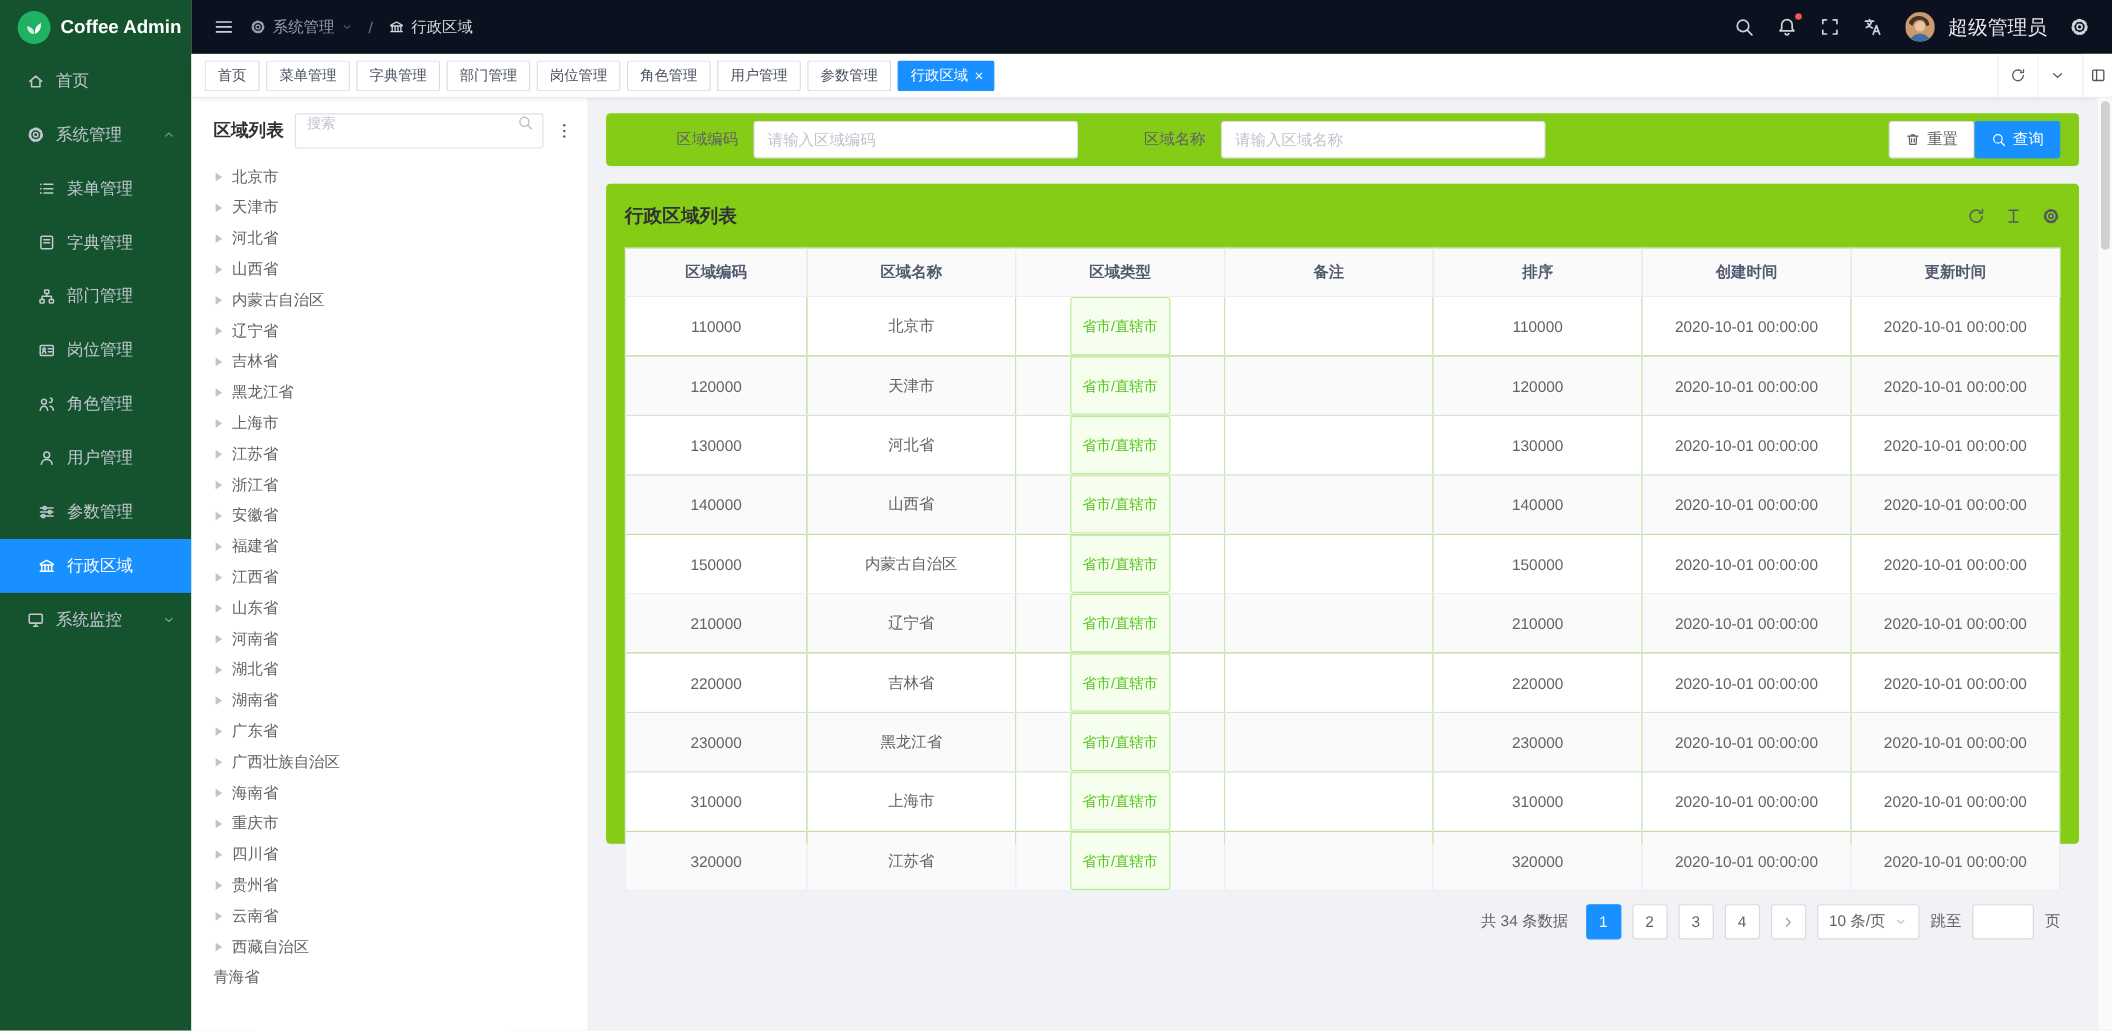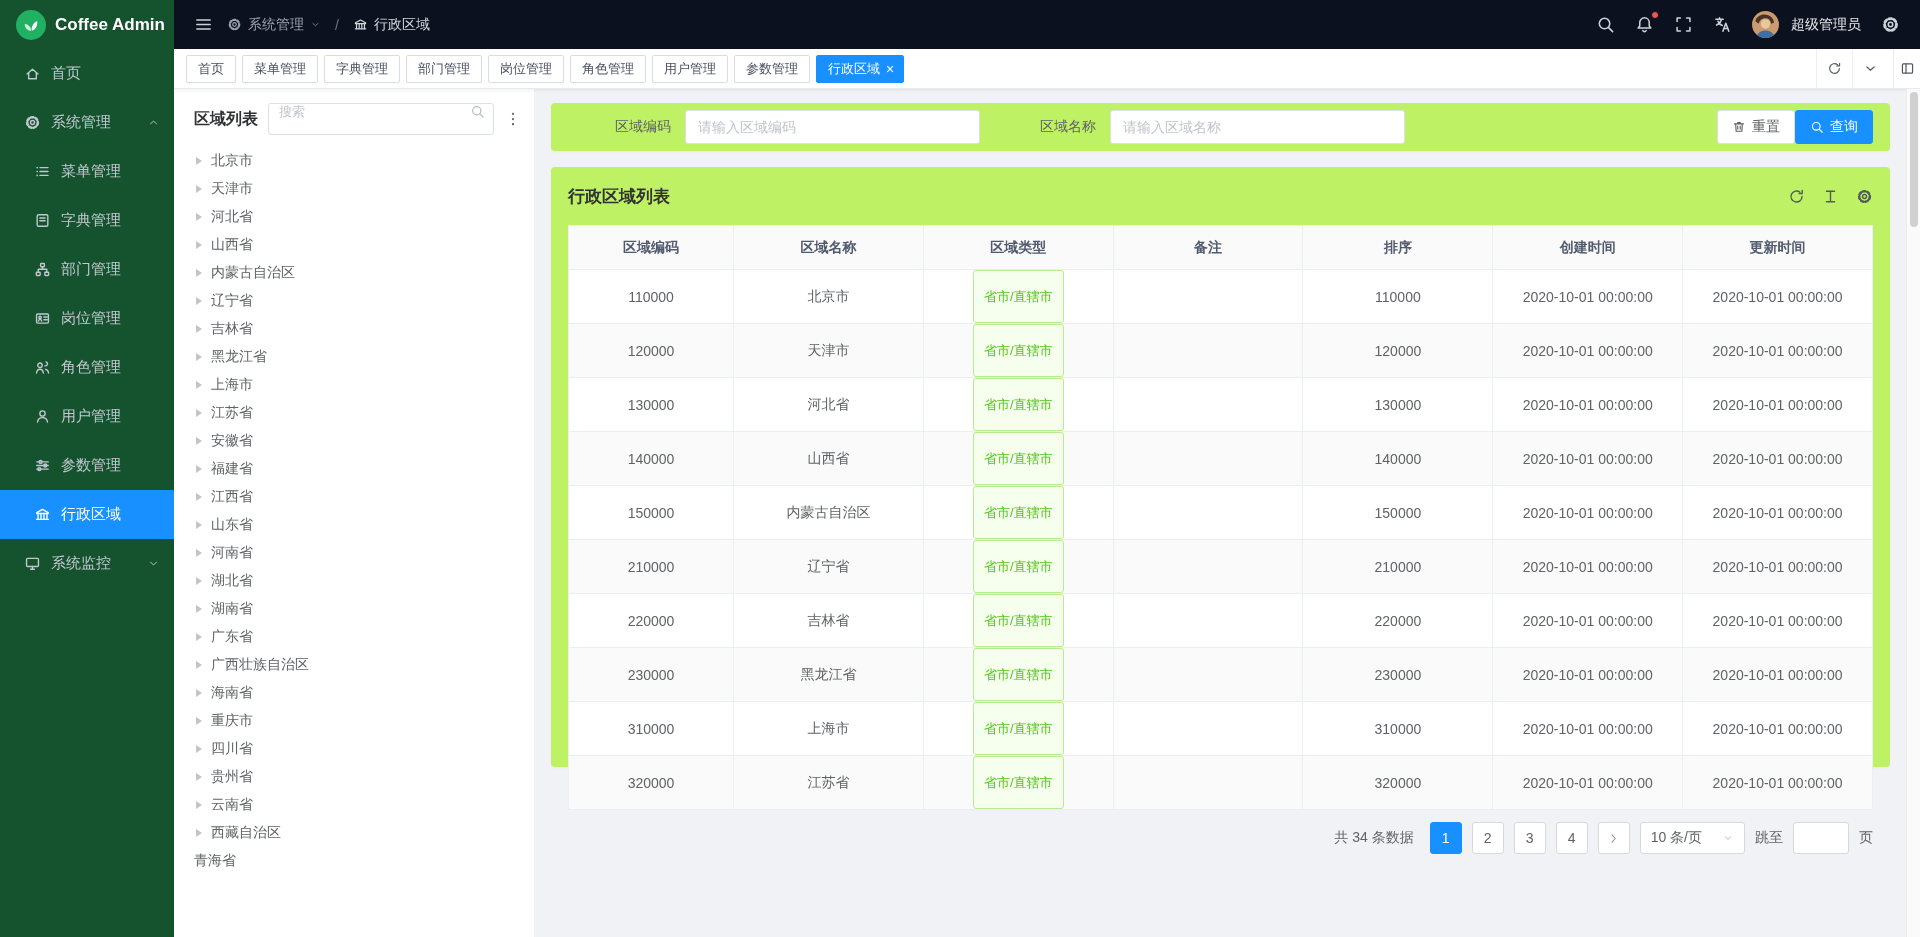--- a/index.html
+++ b/index.html
@@ -32,21 +32,21 @@
   .crumb{display:inline-flex;align-items:center;gap:6px;font-size:14px;color:#98a0ad;cursor:pointer;white-space:nowrap}
   .crumb .i{width:15px;height:15px}
   .crumb .i.sm{width:11px;height:11px;opacity:.8}
   .crumb-sep{color:#6e7687}
   .crumb.current{color:#d3d7de;cursor:default}
   .tb-right{margin-left:auto;display:flex;align-items:center;gap:20px}
   .bell-wrap{position:relative;width:19px;height:19px;color:#cdd2da;cursor:pointer}
   .badge-dot{position:absolute;top:-4px;right:-5px;width:8px;height:8px;border-radius:50%;background:#f25656;border:1px solid #0c111f}
   .avatar{width:27px;height:27px;border-radius:50%;overflow:hidden;flex:none;cursor:pointer;margin-right:-8px}
   .avatar svg{width:100%;height:100%;display:block}
-  .username{color:#e6e8ec;font-size:14px;cursor:pointer;white-space:nowrap}
+  .username{color:#e6e8ec;font-size:18px;cursor:pointer;white-space:nowrap}
 
   .tabbar{height:40px;flex:none;background:#fff;display:flex;align-items:center;padding-left:12px;border-bottom:1px solid #e8eaed;box-shadow:0 1px 4px rgba(0,21,41,.08);position:relative;z-index:3}
   .tabs{display:flex;align-items:center;gap:6px;flex:1;overflow:hidden}
   .tab{height:28px;flex:none;display:inline-flex;align-items:center;gap:6px;padding:0 11px;border:1px solid #d8dce5;border-radius:2px;background:#fff;color:#495060;font-size:13px;cursor:pointer;white-space:nowrap}
   .tab.active{background:#1890ff;border-color:#1890ff;color:#fff}
   .tab-close{display:none;font-size:14px;line-height:1;margin-right:-2px}
   .tab.closable .tab-close{display:inline-block}
   .tab-tools{display:flex;align-self:stretch;margin-right:32px}
   .tab-tool{width:36px;display:flex;align-items:center;justify-content:center;border-left:1px solid #eef0f4;color:#5a5e66;cursor:pointer}
   .tab-tool .i{width:15px;height:15px}
@@ -59,21 +59,21 @@
   .tree-search{flex:1;height:32px;display:flex;align-items:flex-start;border:1px solid #dcdfe6;border-radius:3px;padding:0 8px 0 10px;color:#b6bcc6;min-width:0;background:#fff}
   .tree-search input{flex:1;border:0;outline:0;font-size:13px;color:#606266;min-width:0;background:transparent}
   .tree-search input::placeholder{color:#c0c4cc}
   .tree-search .i{width:15px;height:15px;flex:none;cursor:pointer}
   .tree-more{width:18px;height:18px;color:#606266;flex:none;cursor:pointer}
   .tree-list{flex:1;overflow:hidden}
   .tree-node{height:28px;display:flex;align-items:center;gap:9px;color:#606266;font-size:14px;cursor:pointer}
   .caret{width:0;height:0;border-left:6px solid #c0c4cc;border-top:4.5px solid transparent;border-bottom:4.5px solid transparent;flex:none;margin-left:2px}
 
   .work{flex:1;min-width:0;padding:14px 30px 0 17px;display:flex;flex-direction:column;gap:16px;overflow:hidden}
-  .card{background:#bef264;border-radius:4px;box-shadow:0 1px 2px rgba(0,0,0,.03)}
+  .card{background:#84cc16;border-radius:4px;box-shadow:0 1px 2px rgba(0,0,0,.03)}
 
   .filter-card{flex:none;display:flex;align-items:center;padding:7px 17px 7px 64px}
   .f-label{color:#606266;font-size:14px;margin-right:14px;white-space:nowrap}
   .f-input{width:295px;height:34px;border:1px solid #dcdfe6;border-radius:3px;padding:0 12px;font-size:14px;color:#606266;outline:0}
   .f-input::placeholder{color:#c0c4cc}
   .f-gap{width:60px;flex:none}
   .btn{height:34px;display:inline-flex;align-items:center;gap:6px;padding:0 14px;border-radius:3px;border:1px solid #dcdfe6;background:#fff;color:#606266;font-size:14px;cursor:pointer}
   .btn .i{width:14px;height:14px}
   .btn.reset{margin-left:auto}
   .btn.primary{background:#1890ff;border-color:#1890ff;color:#fff;margin-left:0}
@@ -90,21 +90,21 @@
   .data-table tbody tr{background:#fff}
   .data-table tbody tr:nth-child(even){background:#fafafa}
   .badge{display:inline-block;padding:16px 10px;font-size:13px;line-height:19px;color:#52c41a;background:#f6ffed;border:1px solid #b7eb8f;border-radius:3px}
 
   .pagination{margin-top:auto;flex:none;display:flex;align-items:center;justify-content:flex-end;gap:10px;padding-top:12px;color:#606266;font-size:14px}
   .pg-total{margin-right:6px}
   .pages{display:flex;gap:10px}
   .page-btn{min-width:32px;height:32px;border:1px solid #d9d9d9;background:#fff;border-radius:3px;color:#606266;font-size:14px;display:inline-flex;align-items:center;justify-content:center;cursor:pointer}
   .page-btn.active{background:#1890ff;border-color:#1890ff;color:#fff}
   .page-btn .i{width:13px;height:13px;color:#8a8f99}
-  .page-size{height:32px;border:1px solid #d9d9d9;border-radius:3px;padding:0 10px;display:inline-flex;align-items:center;gap:20px;cursor:pointer;color:#606266;background:#fff}
+  .page-size{height:32px;border:1px solid #d9d9d9;border-radius:3px;padding:0 10px;display:inline-flex;align-items:center;gap:8px;cursor:pointer;color:#606266;background:#fff}
   .page-size .i{width:12px;height:12px;color:#b6bcc6}
   .jump-input{width:56px;height:32px;border:1px solid #d9d9d9;border-radius:3px;outline:0;padding:0 8px;font-size:14px;color:#606266}
 
   .corner-box{position:absolute;top:49px;right:0;width:27px;height:40px;background:#fff;border-left:1px solid #e8eaed;border-bottom:1px solid #e8eaed;display:flex;align-items:center;justify-content:center;color:#515a5e;z-index:4;cursor:pointer}
   .corner-box .i{width:15px;height:15px}
   .page-scrollbar{position:absolute;top:89px;right:0;bottom:0;width:14px;background:#fafafa;border-left:1px solid #ededed;z-index:5}
   .page-scrollbar .thumb{position:absolute;top:3px;left:3px;width:8px;height:135px;border-radius:4px;background:#d0d0d0}
 </style>
 </head>
 <body>
@@ -432,20 +432,24 @@
               <span class="caret"></span>
               <span>黑龙江省</span>
             </div>
             <div class="tree-node">
               <span class="caret"></span>
               <span>上海市</span>
             </div>
             <div class="tree-node">
               <span class="caret"></span>
               <span>江苏省</span>
+            </div>
+            <div class="tree-node">
+              <span class="caret"></span>
+              <span>浙江省</span>
             </div>
             <div class="tree-node">
               <span class="caret"></span>
               <span>安徽省</span>
             </div>
             <div class="tree-node">
               <span class="caret"></span>
               <span>福建省</span>
             </div>
             <div class="tree-node">

